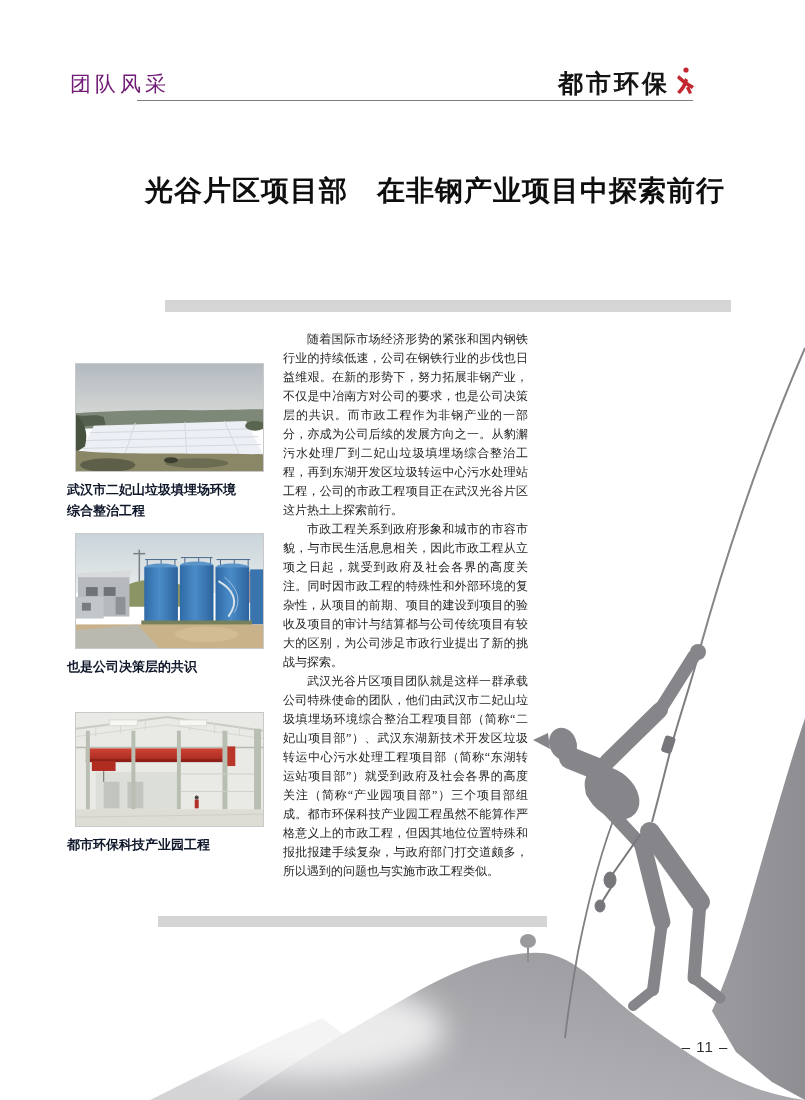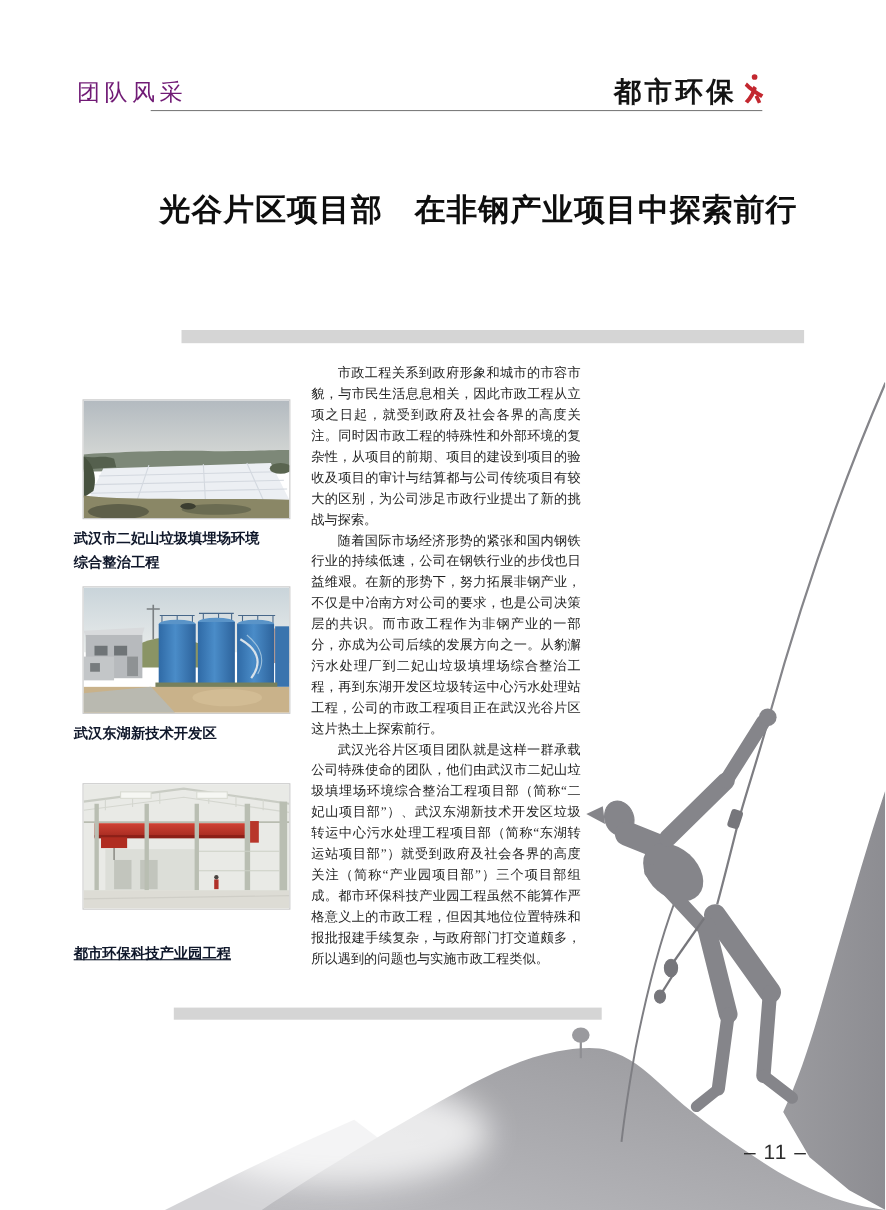--- a/index.html
+++ b/index.html
@@ -22,30 +22,30 @@
   
   .photo{position:absolute;left:75px;width:189px;border:1px solid #c9c9c9;box-sizing:border-box;}
   .photo svg{display:block;width:100%;height:100%;}
   .photo-1{top:363px;height:109px;}
   .photo-2{top:533px;height:116px;}
   .photo-3{top:712px;height:115px;}
   .caption{position:absolute;left:67px;width:205px;text-align:left;font-weight:bold;
            font-size:13px;line-height:21px;color:#0f172a;}
   .cap-1{top:479px;}
   .cap-2{top:656px;}
-  .cap-3{top:856px;text-decoration:underline;}
+  .cap-3{top:834px;}
   
   .bodytext{position:absolute;left:283px;top:330px;width:245px;
             font-family:"Liberation Serif","DejaVu Serif",serif;
             font-size:12px;line-height:19px;color:#1f1f1f;text-align:justify;}
   .bodytext p{margin:0;text-indent:2em;}
   
   .art{position:absolute;left:0;top:330px;width:805px;height:770px;z-index:2;}
   .page-number{position:absolute;left:660px;top:1038px;width:90px;text-align:center;
-               font-size:19px;color:#2d2d2d;z-index:6;letter-spacing:1px;}
+               font-size:15px;color:#2d2d2d;z-index:6;letter-spacing:1px;}
 </style>
 </head>
 <body>
 
 <div class="page">
 
   <div class="hdr-label">团队风采</div>
   <div class="brand">
     <span class="brand-name">都市环保</span>
     <span>
@@ -146,21 +146,21 @@
       <rect x="176" y="36" width="13" height="56" fill="#3a74ae"></rect>
       <path d="M144 48 C158 56 166 68 154 84" fill="none" stroke="#d8e2ea" stroke-width="2"></path>
       <path d="M150 44 C162 54 168 66 160 80" fill="none" stroke="#9cc0dc" stroke-width="1"></path>
       <rect x="66" y="88" width="112" height="5" fill="#77805c"></rect>
       <rect x="0" y="92" width="189" height="24" fill="#c9b28a"></rect>
       <polygon points="0,98 62,92 84,116 0,116" fill="#b9b9b0"></polygon>
       <ellipse cx="132" cy="102" rx="32" ry="8" fill="#d2bc94"></ellipse>
     </svg>
   </div>
   <div class="caption cap-2">
-    <div>武汉东湖新技术开发区</div>
+    <div>也是公司决策层的共识</div>
   </div>
 
   <div class="photo photo-3">
     <svg viewBox="0 0 189 115" preserveAspectRatio="none">
       <defs>
         <linearGradient id="crane" x1="0" y1="0" x2="0" y2="1">
           <stop offset="0" stop-color="#d04234"></stop>
             <stop offset="1" stop-color="#a52a20"></stop>
         </linearGradient>
       </defs>
@@ -199,22 +199,22 @@
       <line x1="0" y1="106" x2="189" y2="103" stroke="#cfcec7" stroke-width="1"></line>
       <rect x="120" y="88" width="4" height="9" fill="#b03028"></rect>
       <circle cx="122" cy="86" r="2" fill="#4a4440"></circle>
     </svg>
   </div>
   <div class="caption cap-3">
     <div>都市环保科技产业园工程</div>
   </div>
 
   <div class="bodytext">
+    <p>随着国际市场经济形势的紧张和国内钢铁行业的持续低速，公司在钢铁行业的步伐也日益维艰。在新的形势下，努力拓展非钢产业，不仅是中冶南方对公司的要求，也是公司决策层的共识。而市政工程作为非钢产业的一部分，亦成为公司后续的发展方向之一。从豹澥污水处理厂到二妃山垃圾填埋场综合整治工程，再到东湖开发区垃圾转运中心污水处理站工程，公司的市政工程项目正在武汉光谷片区这片热土上探索前行。</p>
     <p>市政工程关系到政府形象和城市的市容市貌，与市民生活息息相关，因此市政工程从立项之日起，就受到政府及社会各界的高度关注。同时因市政工程的特殊性和外部环境的复杂性，从项目的前期、项目的建设到项目的验收及项目的审计与结算都与公司传统项目有较大的区别，为公司涉足市政行业提出了新的挑战与探索。</p>
-    <p>随着国际市场经济形势的紧张和国内钢铁行业的持续低速，公司在钢铁行业的步伐也日益维艰。在新的形势下，努力拓展非钢产业，不仅是中冶南方对公司的要求，也是公司决策层的共识。而市政工程作为非钢产业的一部分，亦成为公司后续的发展方向之一。从豹澥污水处理厂到二妃山垃圾填埋场综合整治工程，再到东湖开发区垃圾转运中心污水处理站工程，公司的市政工程项目正在武汉光谷片区这片热土上探索前行。</p>
     <p>武汉光谷片区项目团队就是这样一群承载公司特殊使命的团队，他们由武汉市二妃山垃圾填埋场环境综合整治工程项目部（简称“二妃山项目部”）、武汉东湖新技术开发区垃圾转运中心污水处理工程项目部（简称“东湖转运站项目部”）就受到政府及社会各界的高度关注（简称“产业园项目部”）三个项目部组成。都市环保科技产业园工程虽然不能算作严格意义上的市政工程，但因其地位位置特殊和报批报建手续复杂，与政府部门打交道颇多，所以遇到的问题也与实施市政工程类似。</p>
   </div>
 
   <div class="art">
     <svg width="805" height="770" viewBox="0 0 805 770">
       <defs>
         <linearGradient id="mnt" x1="1" y1="0" x2="0" y2="1">
           <stop offset="0" stop-color="#96969a"></stop>
             <stop offset="1" stop-color="#bcbcc0"></stop>
         </linearGradient>

